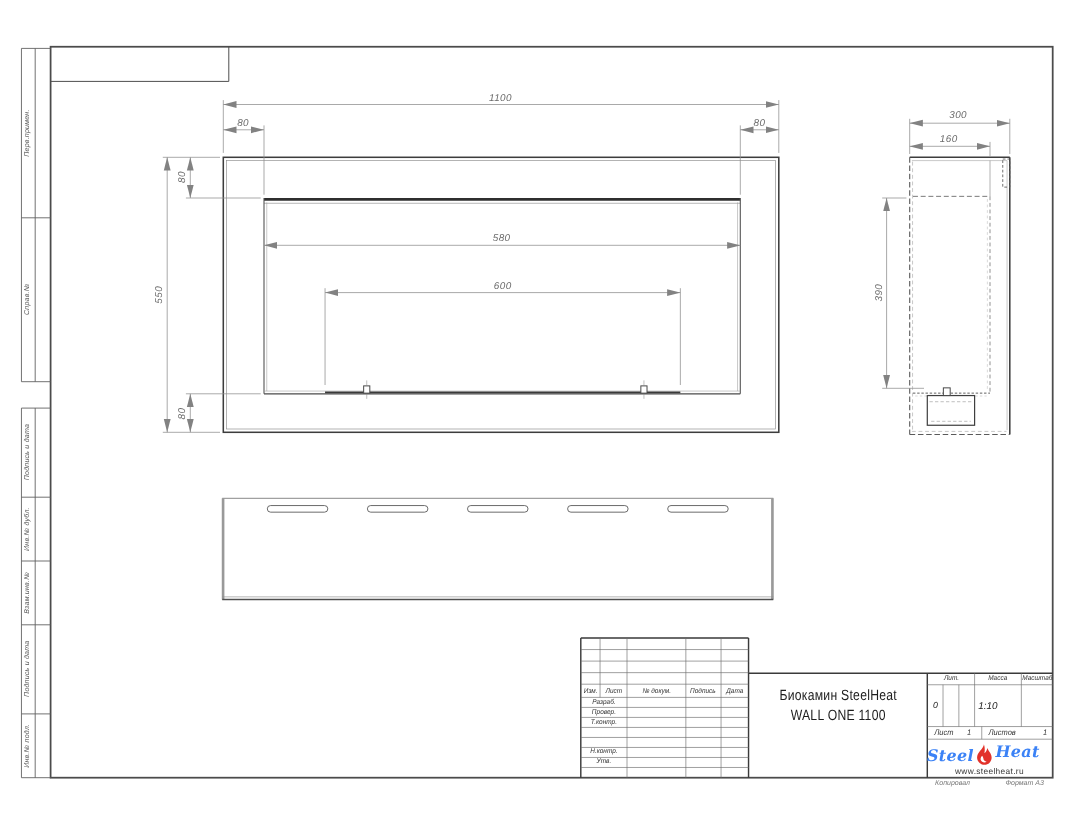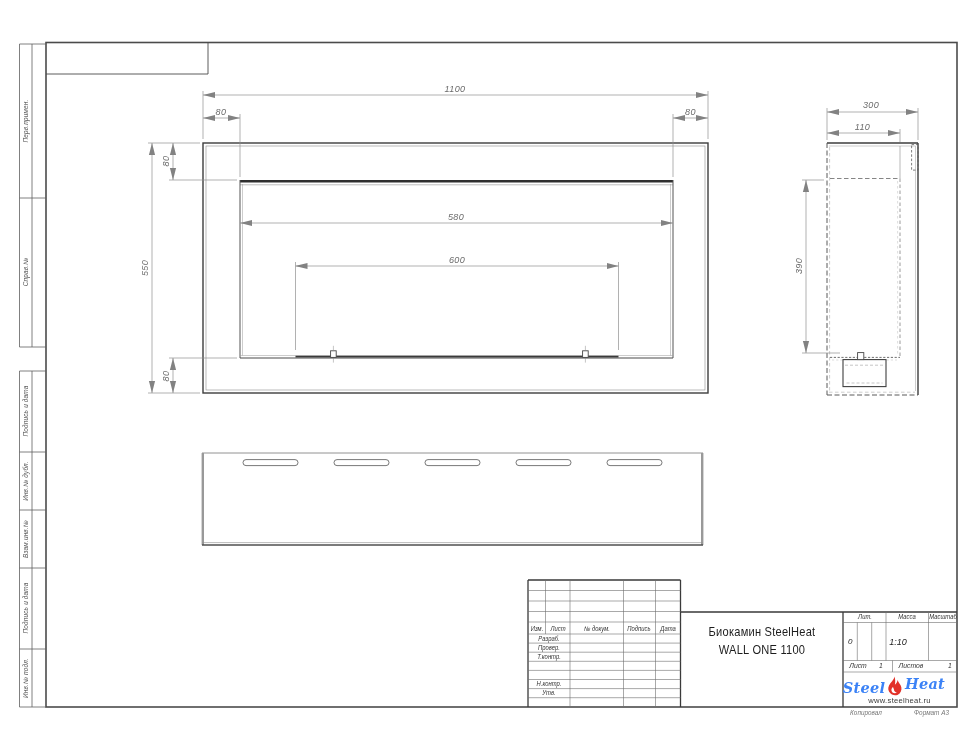--- a/index.html
+++ b/index.html
@@ -143,21 +143,21 @@
   <div class="lbl dim" style="left:455px;top:88.5px">1100</div>
   <div class="lbl dim" style="left:221px;top:111.5px">80</div>
   <div class="lbl dim" style="left:690.5px;top:111.5px">80</div>
   <div class="lbl dim dimv" style="left:166px;top:161px">80</div>
   <div class="lbl dim dimv" style="left:145px;top:268px">550</div>
   <div class="lbl dim dimv" style="left:166px;top:375.5px">80</div>
   <div class="lbl dim" style="left:456px;top:216.5px">580</div>
   <div class="lbl dim" style="left:457px;top:259.5px">600</div>
 
   <div class="lbl dim" style="left:871px;top:105px">300</div>
-  <div class="lbl dim" style="left:862.5px;top:126.5px">110</div>
+  <div class="lbl dim" style="left:862.5px;top:126.5px">160</div>
   <div class="lbl dim dimv" style="left:799px;top:266px">390</div>
 
   <div class="lbl tbs" style="left:536.5px;top:628.5px">Изм.</div>
   <div class="lbl tbs" style="left:557.5px;top:628.5px">Лист</div>
   <div class="lbl tbs" style="left:596.5px;top:628.5px">№ докум.</div>
   <div class="lbl tbs" style="left:639px;top:628.5px">Подпись</div>
   <div class="lbl tbs" style="left:667.5px;top:628.5px">Дата</div>
 
   <div class="lbl tbs" style="left:549px;top:638.8px">Разраб.</div>
   <div class="lbl tbs" style="left:549px;top:648px">Провер.</div>

